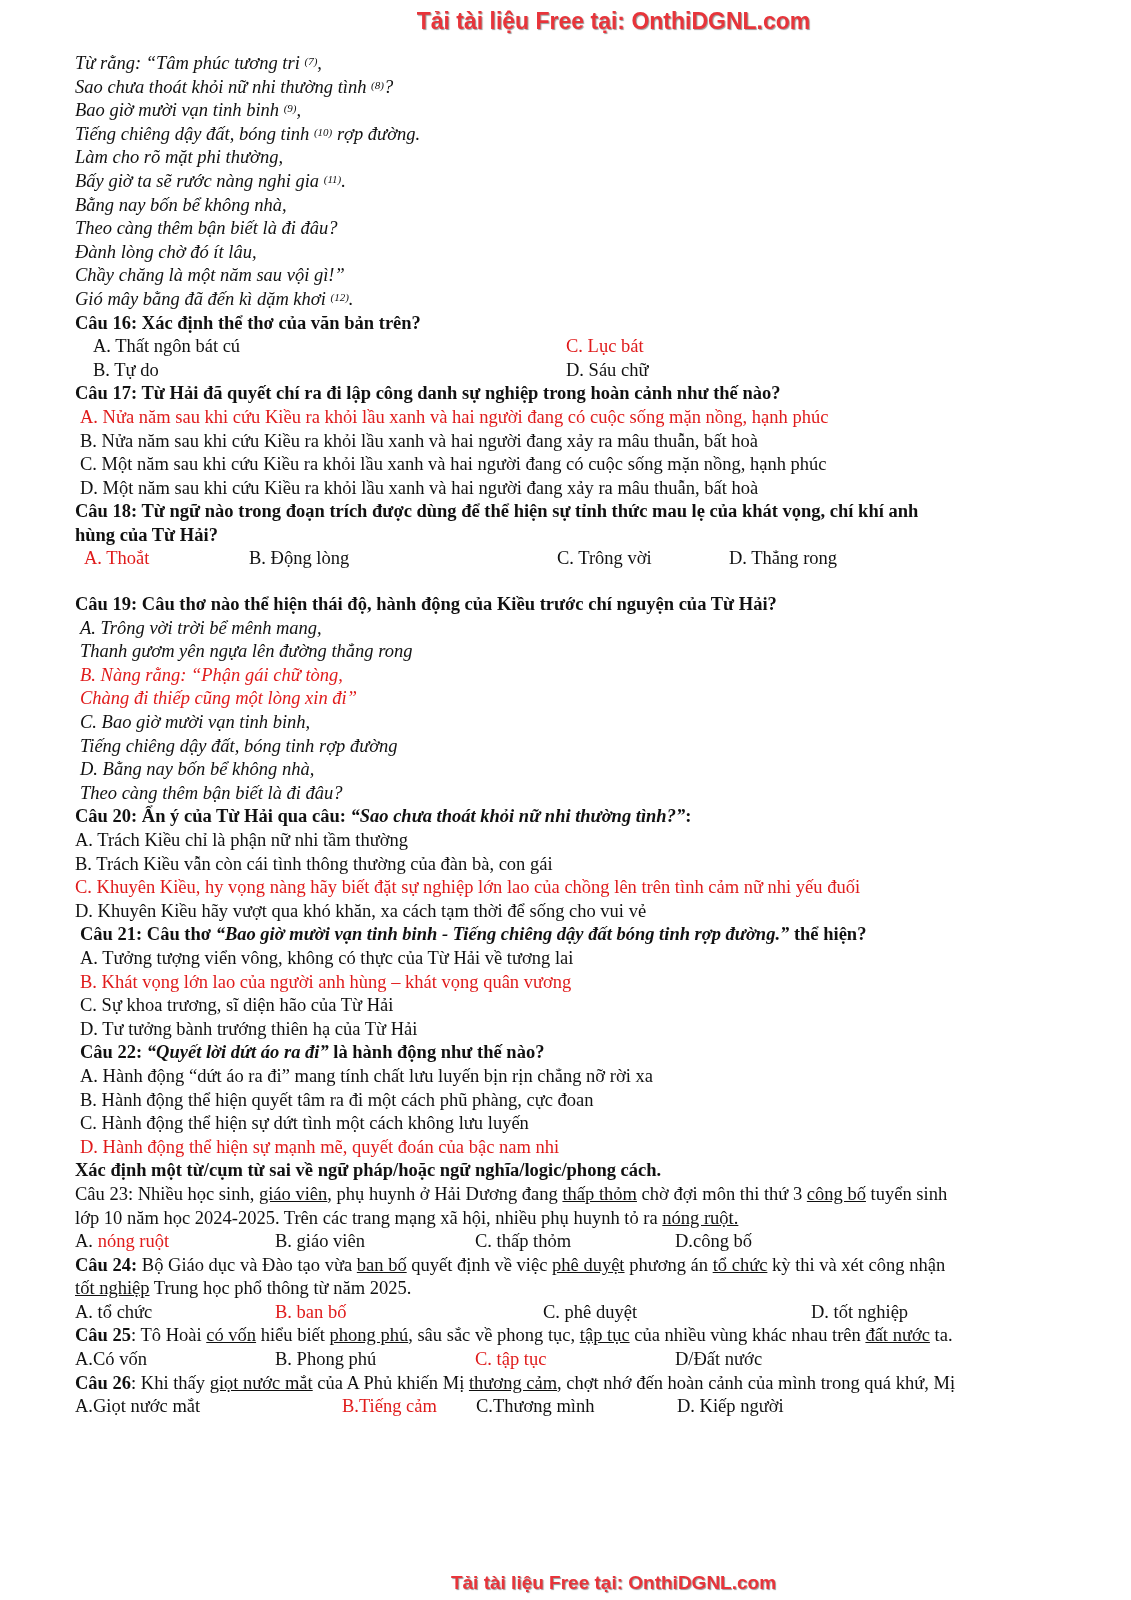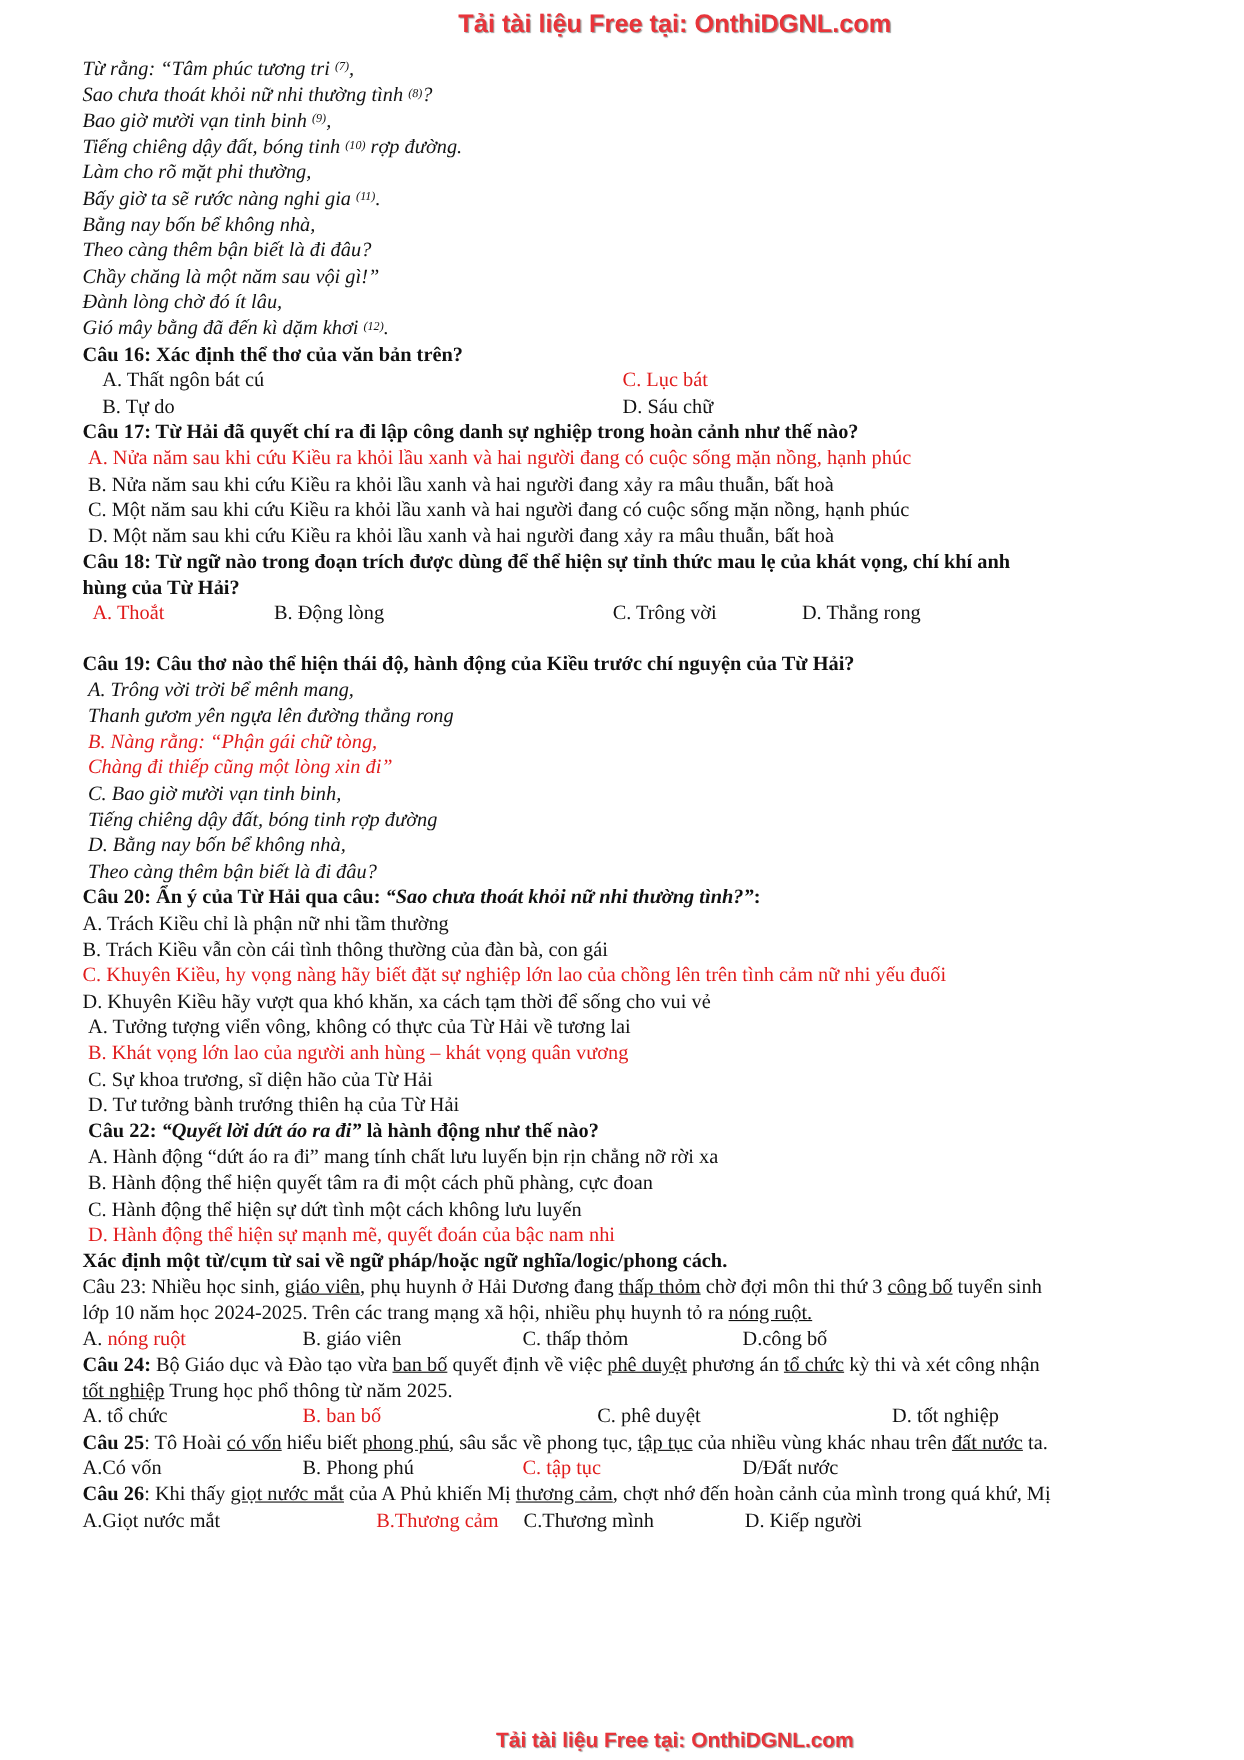--- a/index.html
+++ b/index.html
@@ -32,22 +32,22 @@
 
   <div id="poem">
       <div class="line it">Từ rằng: “Tâm phúc tương tri <sup>(7)</sup>,</div>
       <div class="line it">Sao chưa thoát khỏi nữ nhi thường tình <sup>(8)</sup>?</div>
       <div class="line it">Bao giờ mười vạn tinh binh <sup>(9)</sup>,</div>
       <div class="line it">Tiếng chiêng dậy đất, bóng tinh <sup>(10)</sup> rợp đường.</div>
       <div class="line it">Làm cho rõ mặt phi thường,</div>
       <div class="line it">Bấy giờ ta sẽ rước nàng nghi gia <sup>(11)</sup>.</div>
       <div class="line it">Bằng nay bốn bể không nhà,</div>
       <div class="line it">Theo càng thêm bận biết là đi đâu?</div>
+      <div class="line it">Đành lòng chờ đó ít lâu,</div>
       <div class="line it">Chầy chăng là một năm sau vội gì!”</div>
-      <div class="line it">Đành lòng chờ đó ít lâu,</div>
       <div class="line it">Gió mây bằng đã đến kì dặm khơi <sup>(12)</sup>.</div>
     </div>
 
   <div class="line b">Câu 16: Xác định thể thơ của văn bản trên?</div>
   <div class="opts" style="padding-left:18px;">
     <span class="opt" style="width:473px;">A. Thất ngôn bát cú</span>
     <span class="opt red">C. Lục bát</span>
   </div>
   <div class="opts" style="padding-left:18px;">
     <span class="opt" style="width:473px;">B. Tự do</span>
@@ -81,20 +81,23 @@
   <div class="line ind2 it">Theo càng thêm bận biết là đi đâu?</div>
 
   <div class="line b">
     <span>Câu 20: Ẩn ý của Từ Hải qua câu: </span><span class="it">“Sao chưa thoát khỏi nữ nhi thường tình?”</span><span>:</span>
   </div>
   <div class="line">A. Trách Kiều chỉ là phận nữ nhi tầm thường</div>
   <div class="line">B. Trách Kiều vẫn còn cái tình thông thường của đàn bà, con gái</div>
   <div class="line red">C. Khuyên Kiều, hy vọng nàng hãy biết đặt sự nghiệp lớn lao của chồng lên trên tình cảm nữ nhi yếu đuối</div>
   <div class="line">D. Khuyên Kiều hãy vượt qua khó khăn, xa cách tạm thời để sống cho vui vẻ</div>
 
+  <div class="line b ind2">
+    <span>Câu 21: Câu thơ </span><span class="it">“Bao giờ mười vạn tinh binh - Tiếng chiêng dậy đất bóng tinh rợp đường.”</span><span> thể hiện?</span>
+  </div>
   <div class="line ind2">A. Tưởng tượng viển vông, không có thực của Từ Hải về tương lai</div>
   <div class="line ind2 red">B. Khát vọng lớn lao của người anh hùng – khát vọng quân vương</div>
   <div class="line ind2">C. Sự khoa trương, sĩ diện hão của Từ Hải</div>
   <div class="line ind2">D. Tư tưởng bành trướng thiên hạ của Từ Hải</div>
 
   <div class="line b ind2">
     <span>Câu 22: </span><span class="it">“Quyết lời dứt áo ra đi”</span><span> là hành động như thế nào?</span>
   </div>
   <div class="line ind2">A. Hành động “dứt áo ra đi” mang tính chất lưu luyến bịn rịn chẳng nỡ rời xa</div>
   <div class="line ind2">B. Hành động thể hiện quyết tâm ra đi một cách phũ phàng, cực đoan</div>
@@ -133,19 +136,19 @@
     <span class="opt" style="width:200px;">B. Phong phú</span>
     <span class="opt red" style="width:200px;">C. tập tục</span>
     <span class="opt">D/Đất nước</span>
   </div>
 
   <div class="line">
     <span class="b">Câu 26</span><span id="q26s1">: Khi thấy <u>giọt nước mắt</u> của A Phủ khiến Mị <u>thương cảm</u>, chợt nhớ đến hoàn cảnh của mình trong quá khứ, Mị</span>
   </div>
   <div class="opts">
     <span class="opt" style="width:267px;">A.Giọt nước mắt</span>
-    <span class="opt red" style="width:134px;">B.Thương cảm</span>
+    <span class="opt red" style="width:134px;">B.Tiếng cảm</span>
     <span class="opt" style="width:201px;">C.Thương mình</span>
     <span class="opt">D. Kiếp người</span>
   </div>
 </div>
 
 <div class="banner bottom">Tải tài liệu Free tại: OnthiDGNL.com</div>
 
 </body></html>

